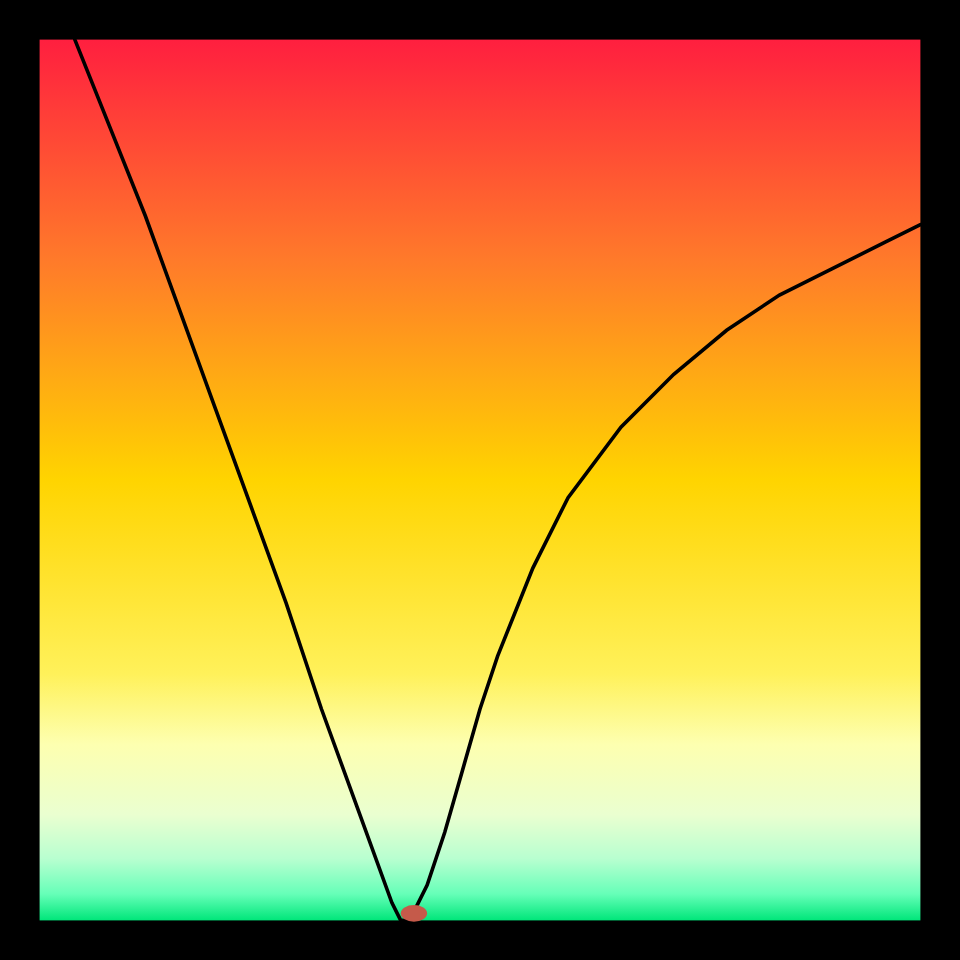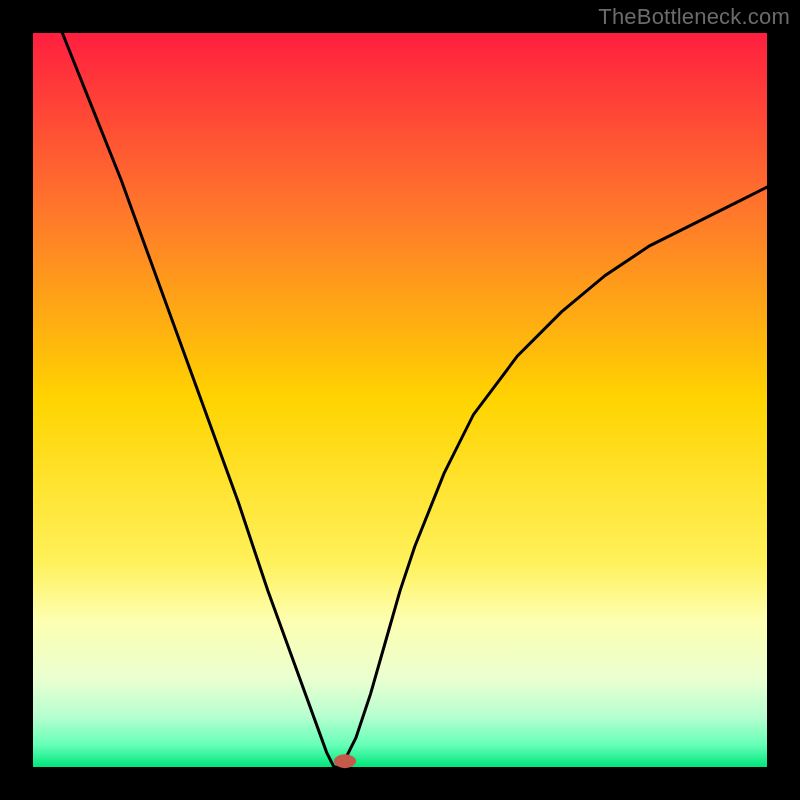--- a/index.html
+++ b/index.html
@@ -39,21 +39,20 @@
     stroke-linecap: round;
   }
   .marker {
     fill: #c55a4a;
   }
 </style>
 </head>
 <body>
 
 <div class="stage">
-  <div class="watermark">TheBottleneck.com</div>
   <svg id="chart-svg" width="800" height="800" viewBox="0 0 800 800">
     <defs>
       <linearGradient id="bg-grad" x1="0" y1="0" x2="0" y2="1">
           <stop offset="0%" stop-color="#ff1f3f"></stop>
           <stop offset="25%" stop-color="#ff7a2a"></stop>
           <stop offset="50%" stop-color="#ffd400"></stop>
           <stop offset="72%" stop-color="#fff15a"></stop>
           <stop offset="80%" stop-color="#fdffb0"></stop>
           <stop offset="88%" stop-color="#eaffd0"></stop>
           <stop offset="93%" stop-color="#b8ffd0"></stop>

